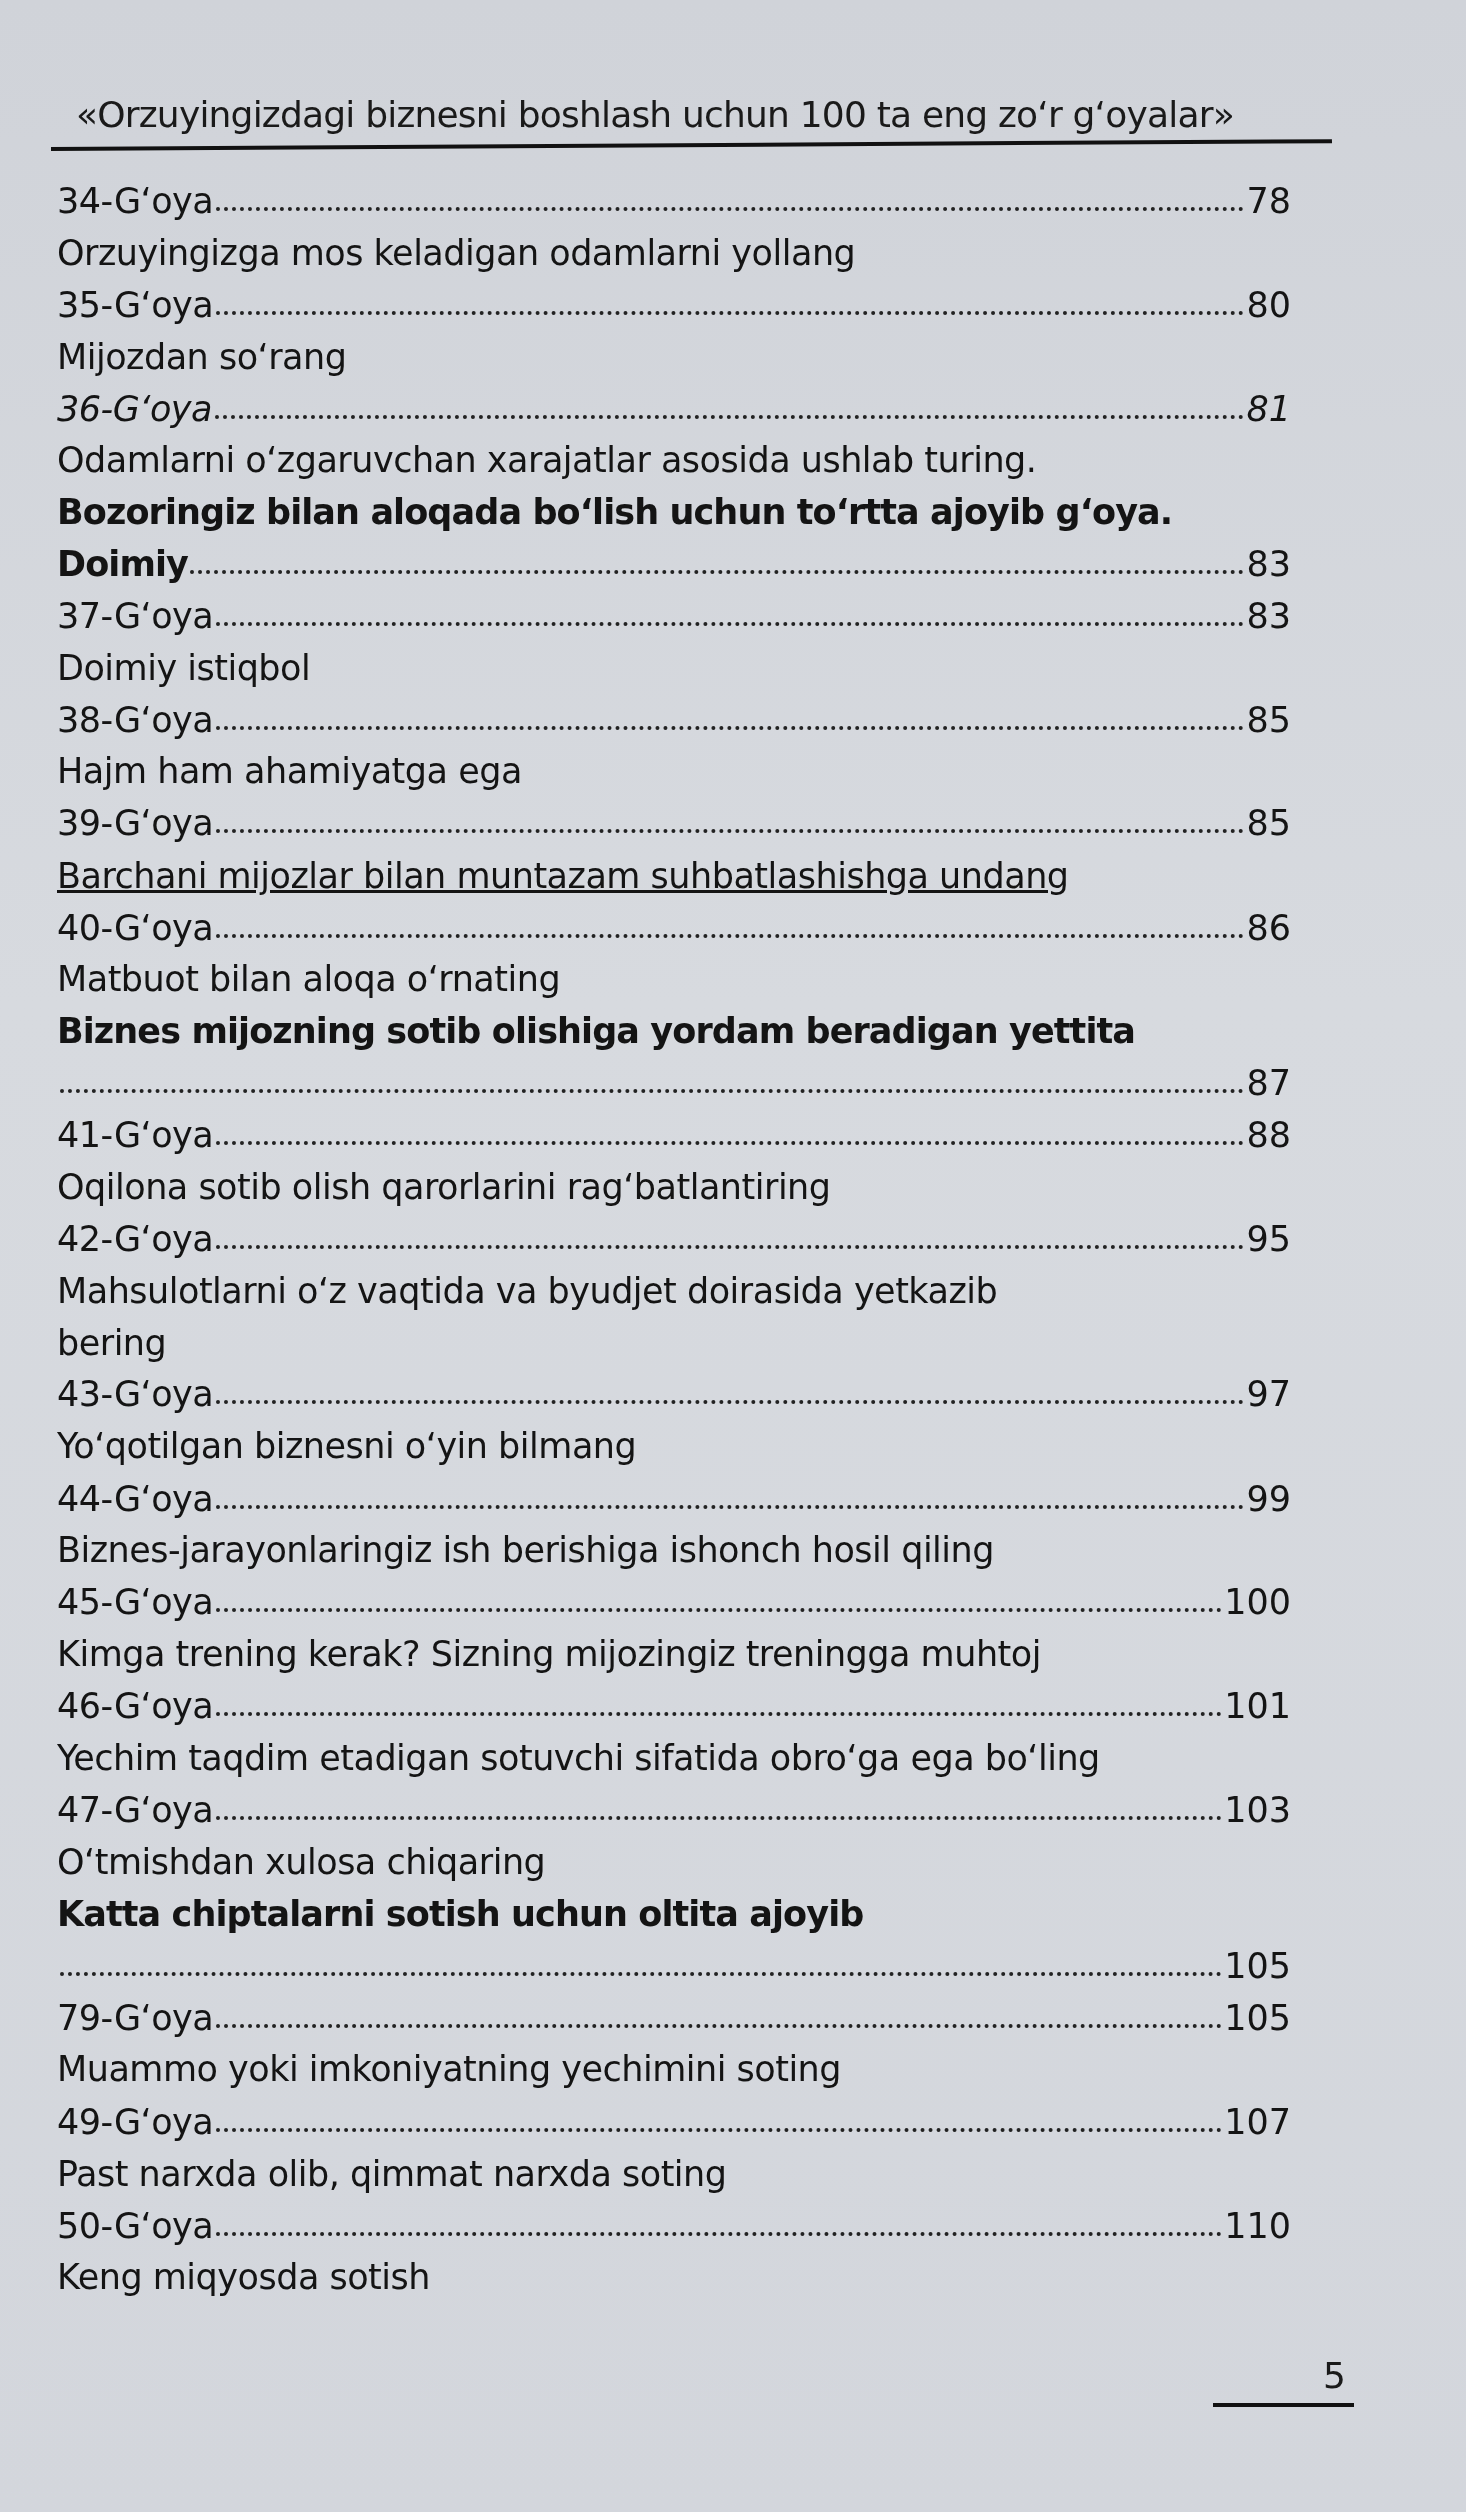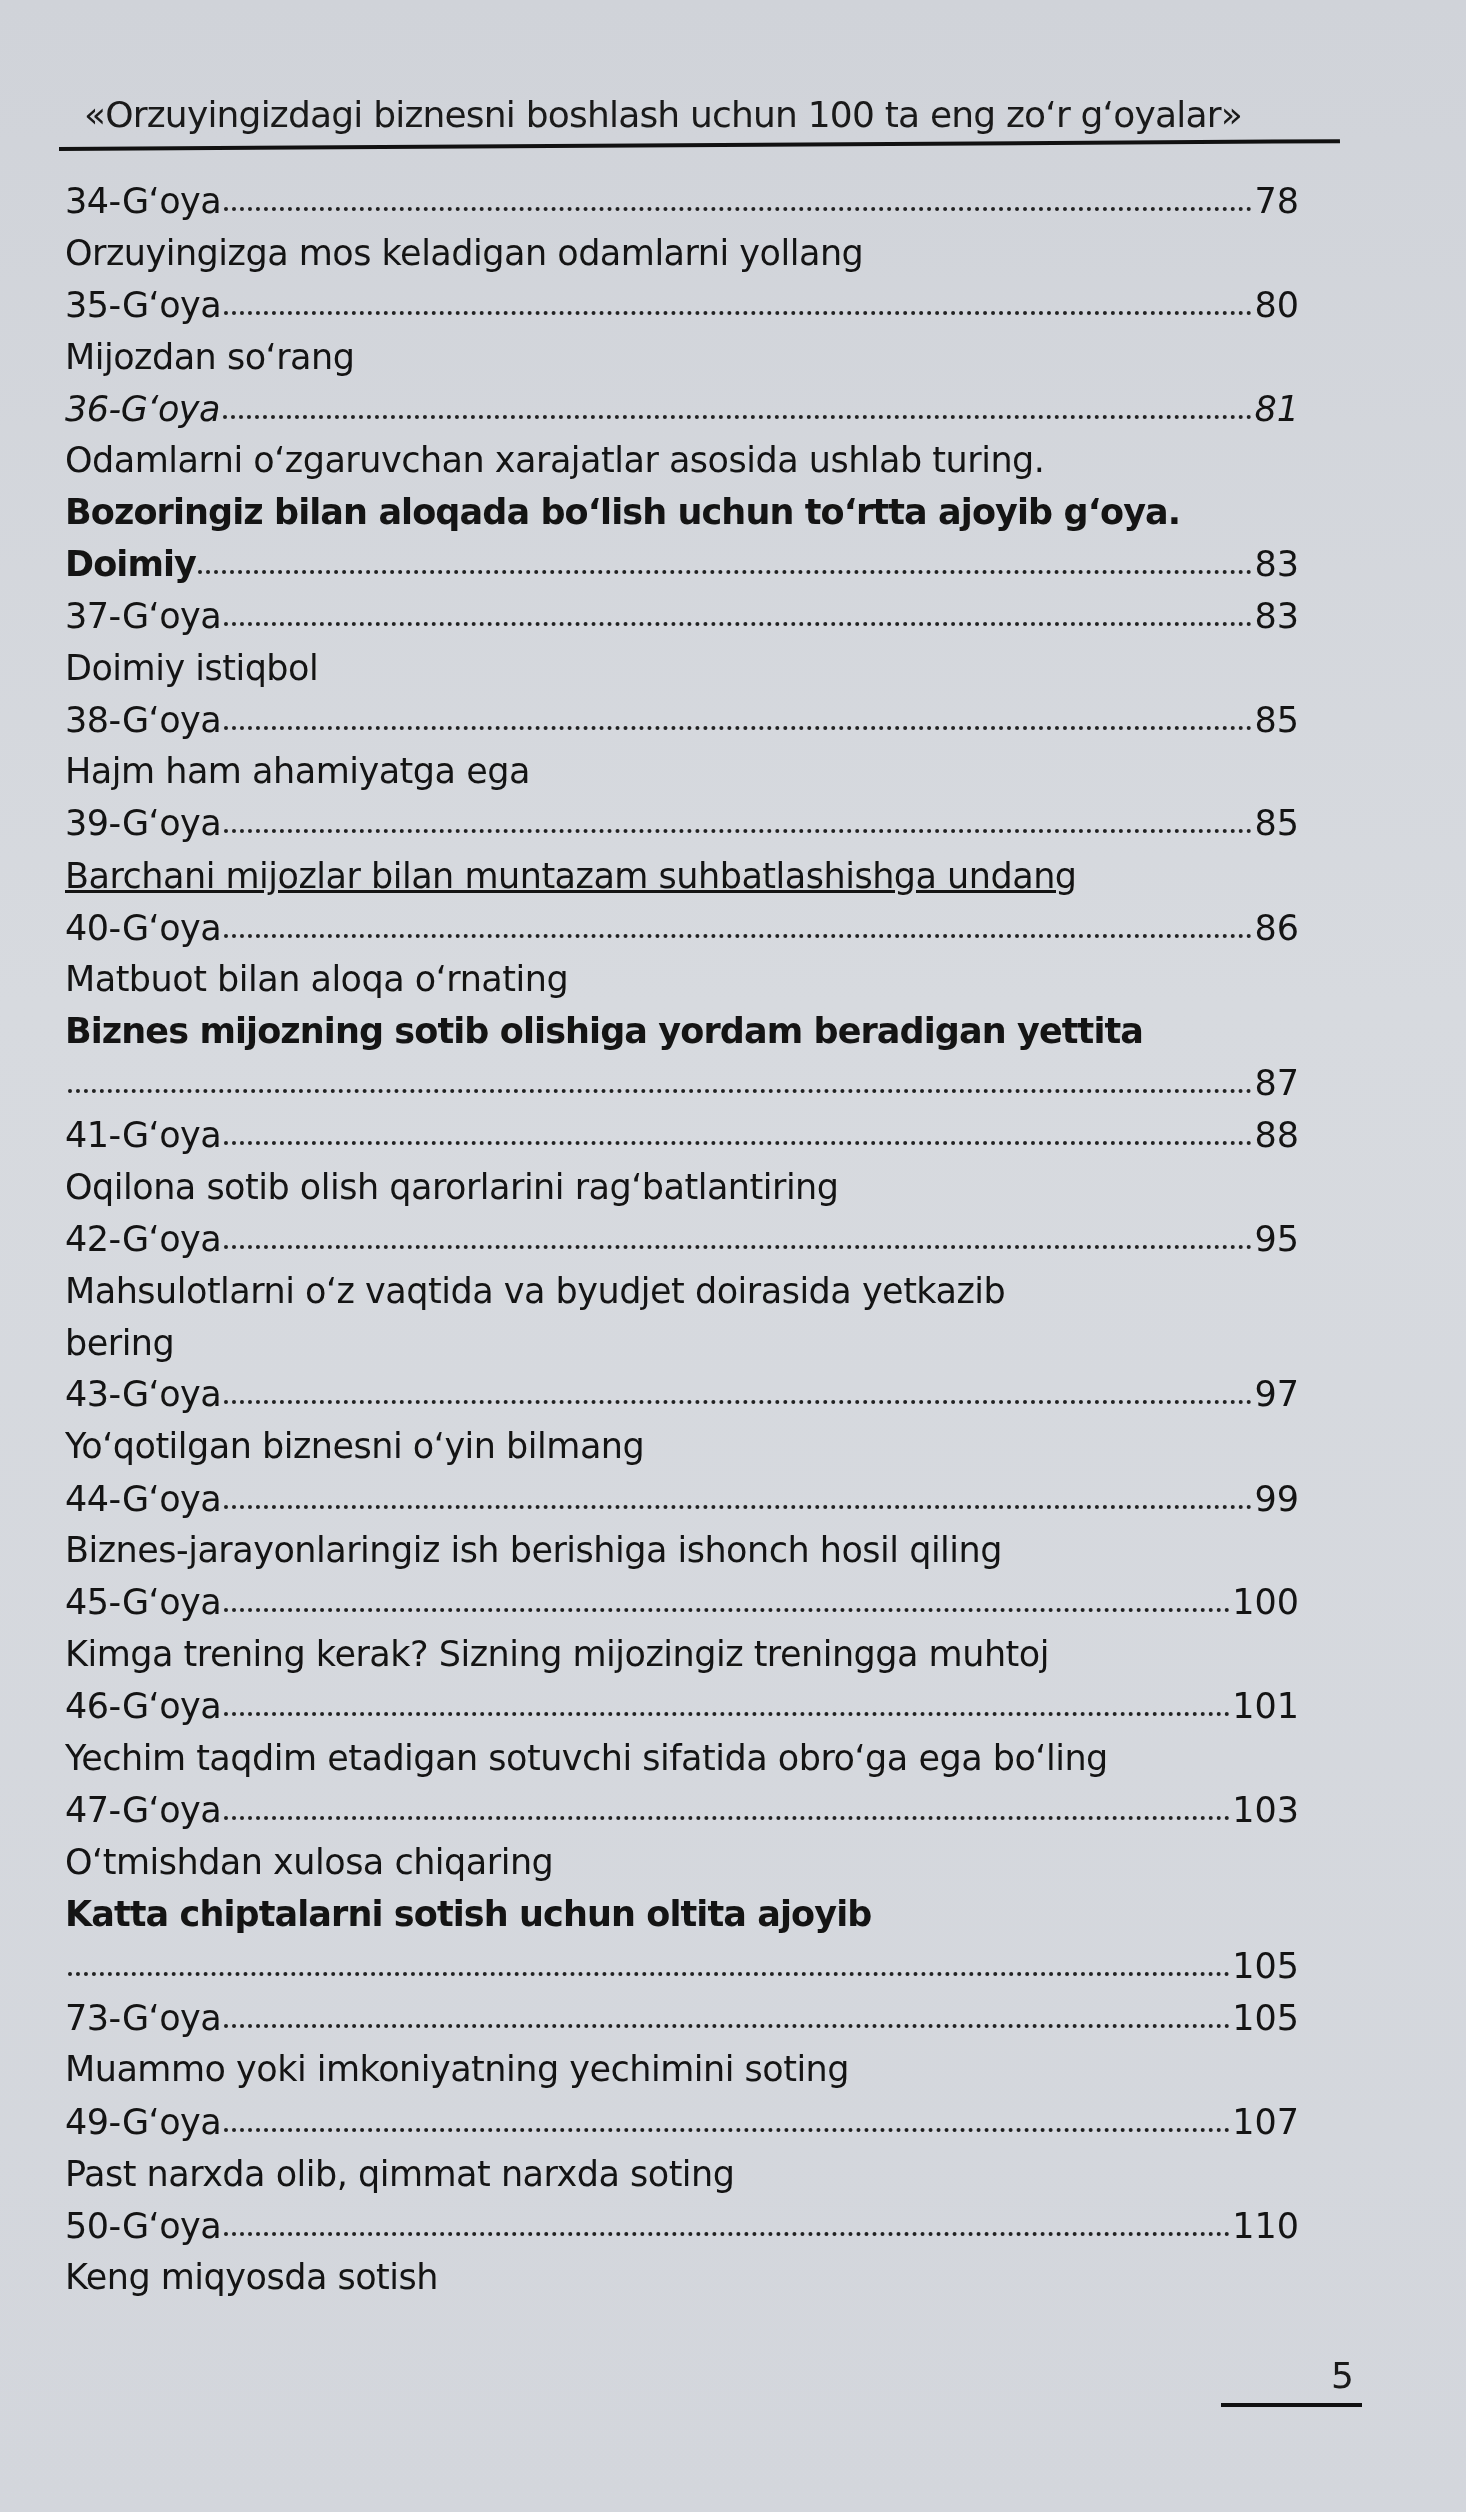--- a/index.html
+++ b/index.html
@@ -4,21 +4,21 @@
 <style>
   html, body { margin: 0; padding: 0; }
   body {
     width: 1467px; height: 2512px; overflow: hidden;
     background: #d3d6dc;
     background-image: linear-gradient(180deg, #d0d3d9 0%, #d7dadf 40%, #d3d6dc 100%);
     font-family: "DejaVu Sans", sans-serif;
     color: #141414;
     position: relative;
   }
-  .page { position: absolute; left: 12px; top: 0; width: 1301px; height: 2512px; padding-left: 32px; }
+  .page { position: absolute; left: 4px; top: 0; width: 1301px; height: 2512px; padding-left: 32px; }
   .header {
     position: absolute; left: 47px; top: 94px; width: 1281px;
   }
   .header-title {
     position: absolute; left: 25px; top: 0; width: 1256px;
     font-size: 36px; letter-spacing: -0.8px; white-space: nowrap;
     color: #1a1a1a;
   }
   .header-rule {
     position: absolute; left: 0; top: 53px; width: 1281px; height: 4.4px;
@@ -187,21 +187,21 @@
       <div class="line" style="top: 1661px;"><span>O‘tmishdan xulosa chiqaring</span></div>
       <div class="line bold" style="top: 1713px;"><span>Katta chiptalarni sotish uchun oltita ajoyib</span></div>
       <div class="line bold" style="top: 1765px;">
         <div class="entry">
           <span class="dots"></span>
           <span class="page-num">105</span>
         </div>
       </div>
       <div class="line" style="top: 1817px;">
         <div class="entry">
-          <span class="label">73-G‘oya</span>
+          <span class="label">79-G‘oya</span>
           <span class="dots"></span>
           <span class="page-num">105</span>
         </div>
       </div>
       <div class="line" style="top: 1868px;"><span>Muammo yoki imkoniyatning yechimini soting</span></div>
       <div class="line" style="top: 1921px;">
         <div class="entry">
           <span class="label">49-G‘oya</span>
           <span class="dots"></span>
           <span class="page-num">107</span>

